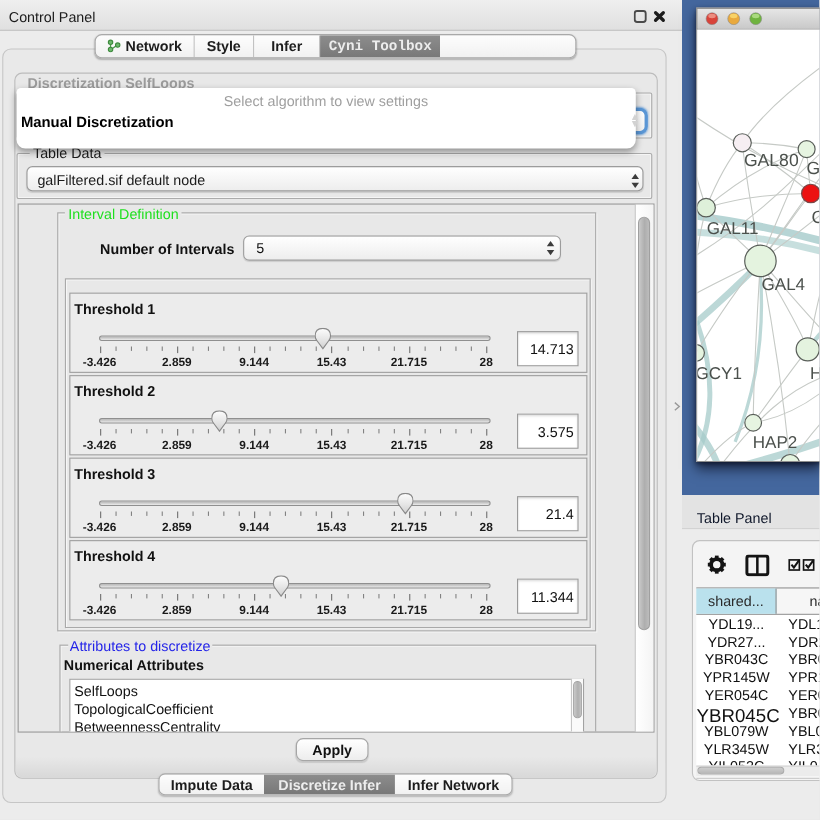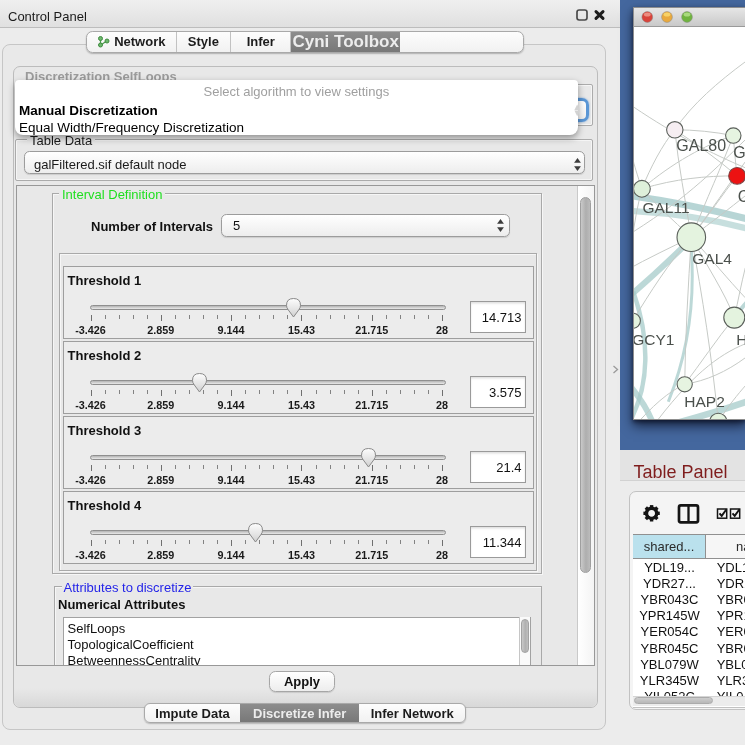--- a/index.html
+++ b/index.html
@@ -15,31 +15,30 @@
 <div class="a" style="left:2px;top:44px;width:604px;height:686px;background:#e9e9e9;border:1px solid #c6c6c6;border-radius:8px;"></div>
 <div class="a" style="left:86px;top:30.5px;width:437.7px;height:22.5px;border:1px solid #a9a9a9;border-radius:6.5px;overflow:hidden;display:flex;box-shadow:0 1px 1.5px rgba(0,0,0,0.25);background:linear-gradient(#fdfdfd,#f1f1f1);z-index:5;">
     <div style="width:89.6px;height:100%;display:flex;align-items:center;justify-content:center;font-size:13px;font-weight:bold;color:#1c1c1c;border-right:1px solid #c2c2c2;"><svg width="13" height="13" viewBox="0 0 13 13" style="margin-right:4px">
         <path d="M3.5 5 L3.5 9 M4.5 9.5 L9 6.5" stroke="#4c9a4c" stroke-width="1.2" fill="none"></path>
         <circle cx="3.5" cy="3.5" r="2" fill="#6cb86c" stroke="#3e8a3e"></circle>
         <circle cx="3.5" cy="10" r="2" fill="#6cb86c" stroke="#3e8a3e"></circle>
         <circle cx="10" cy="6" r="2" fill="#6cb86c" stroke="#3e8a3e"></circle>
       </svg>Network</div>
     <div style="width:54.599999999999994px;height:100%;display:flex;align-items:center;justify-content:center;font-size:13px;font-weight:bold;color:#1c1c1c;border-right:1px solid #c2c2c2;">Style</div>
     <div style="width:60.19999999999999px;height:100%;display:flex;align-items:center;justify-content:center;font-size:13px;font-weight:bold;color:#1c1c1c;border-right:1px solid #c2c2c2;">Infer</div>
-    <div style="width:108.60000000000002px;height:100%;display:flex;align-items:center;justify-content:center;font-size:17px;font-weight:bold;background:linear-gradient(#8d8d8d,#787878);color:#ededed;">Cyni Toolbox</div>
+    <div style="width:108.60000000000002px;height:100%;display:flex;align-items:center;justify-content:center;font-size:13px;font-weight:bold;background:linear-gradient(#8d8d8d,#787878);color:#ededed;font-family:Liberation Mono, monospace;">Cyni Toolbox</div>
   </div>
 <div class="a" style="left:13px;top:66px;width:585px;height:642px;background:#e8e8e8;border:1px solid #bcbcbc;border-radius:7px;"></div>
 <div class="a" style="left:14px;top:688px;width:583px;height:19px;background:linear-gradient(rgba(216,216,216,0),#d8d8d8);border-radius:0 0 7px 7px;"></div>
 <div class="a" style="left:25px;top:67px;"><span style="font-size:13px;font-weight:bold;color:#9b9b9b;white-space:nowrap">Discretization SelfLoops</span></div>
 <div class="a" style="left:14.5px;top:83.5px;width:578px;height:42px;border:1px solid #ababab;border-radius:2px;box-shadow:inset 0 0 0 1px rgba(255,255,255,0.55);"></div>
 <div class="a" style="left:24px;top:98px;width:564.5px;height:23.5px;border:3px solid #5a96d5;border-radius:7px;background:linear-gradient(#ffffff,#f0f0f0);box-shadow:0 0 2px rgba(90,150,213,0.9);"></div>
 <div class="a" style="left:15px;top:79.8px;width:562.7px;height:55.7px;background:#ffffff;border-radius:4px 4px 8px 8px;box-shadow:0 3px 7px rgba(0,0,0,0.38);z-index:30;">
     <div style="position:absolute;left:0;top:4.5px;width:100%;text-align:center;font-size:13px;color:#9f9f9f;">Select algorithm to view settings</div>
     <div style="position:absolute;left:4px;top:23px;font-size:13.5px;font-weight:bold;color:#000;">Manual Discretization</div>
-    <div style="position:absolute;left:4px;top:40px;font-size:13.5px;color:#000;">Equal Width/Frequency Discretization</div>
     <div style="position:absolute;left:557.5px;top:24px;font-size:9.5px;line-height:6.5px;color:#d2d2d2;">▲<br>▼</div>
   </div>
 <div class="a" style="left:14.5px;top:138.7px;width:578px;height:42.6px;border:1px solid #ababab;border-radius:2px;box-shadow:inset 0 0 0 1px rgba(255,255,255,0.55);"></div>
 <div class="a" style="left:27px;top:131px;z-index:2;"><span style="font-size:13px;color:#1b1b1b;background:#e8e8e8;padding:0 3px;white-space:nowrap">Table Data</span></div>
 <div class="a" style="left:24px;top:151px;width:561px;height:23px;border:1px solid #9c9c9c;border-radius:5.5px;background:linear-gradient(#ffffff,#ededed);box-shadow:0 1px 1px rgba(0,0,0,0.12);z-index:1;"></div>
 <div class="a" style="left:34px;top:155px;z-index:2;"><span class="t13">galFiltered.sif default node</span></div>
 <svg class="a" style="left:572.5px;top:157px;z-index:2" width="9" height="15" viewBox="0 0 9 15">
     <path d="M4.5 1 L7.9 5.8 L1.1 5.8 Z" fill="#3c3c3c"></path>
     <path d="M4.5 14 L1.1 9.2 L7.9 9.2 Z" fill="#3c3c3c"></path>
   </svg>
@@ -338,21 +337,21 @@
 <text x="676" y="151.5" font-size="16" fill="#4b504c" font-family="Liberation Sans,sans-serif">GAL80</text>
 <text x="733" y="158.5" font-size="16" fill="#4b504c" font-family="Liberation Sans,sans-serif">G.</text>
 <text x="737.5" y="202.5" font-size="16" fill="#4b504c" font-family="Liberation Sans,sans-serif">C</text>
 <text x="642.2" y="213.3" font-size="15.5" fill="#4b504c" font-family="Liberation Sans,sans-serif">GAL11</text>
 <text x="692" y="264" font-size="15.5" fill="#4b504c" font-family="Liberation Sans,sans-serif">GAL4</text>
 <text x="632" y="345" font-size="15.5" fill="#4b504c" font-family="Liberation Sans,sans-serif">GCY1</text>
 <text x="736" y="345" font-size="15.5" fill="#4b504c" font-family="Liberation Sans,sans-serif">H</text>
 <text x="684" y="407.5" font-size="15.5" fill="#4b504c" font-family="Liberation Sans,sans-serif">HAP2</text>
 </svg>
 <div class="a" style="left:620px;top:449.5px;width:125px;height:31.5px;background:#e3e3e3;border-bottom:1px solid #d2d2d2;"></div>
-<div class="a" style="left:633.5px;top:462px;"><span style="font-size:18px;color:#7f1d1d;">Table Panel</span></div>
+<div class="a" style="left:633.5px;top:462px;"><span style="font-size:13px;color:#0f172a;">Table Panel</span></div>
 <div class="a" style="left:628.6px;top:491.3px;width:120px;height:219.2px;background:#f4f4f4;border:1px solid #c2c2c2;border-radius:7px 0 0 7px;"></div>
 <svg class="a" style="left:643px;top:504px" width="102" height="20" viewBox="0 0 102 20">
     <g transform="translate(8.6,9.3)">
       <rect x="-1.7" y="-8.2" width="3.4" height="4.5" fill="#141414" transform="rotate(0)"></rect>
       <rect x="-1.7" y="-8.2" width="3.4" height="4.5" fill="#141414" transform="rotate(45)"></rect>
       <rect x="-1.7" y="-8.2" width="3.4" height="4.5" fill="#141414" transform="rotate(90)"></rect>
       <rect x="-1.7" y="-8.2" width="3.4" height="4.5" fill="#141414" transform="rotate(135)"></rect>
       <rect x="-1.7" y="-8.2" width="3.4" height="4.5" fill="#141414" transform="rotate(180)"></rect>
       <rect x="-1.7" y="-8.2" width="3.4" height="4.5" fill="#141414" transform="rotate(225)"></rect>
       <rect x="-1.7" y="-8.2" width="3.4" height="4.5" fill="#141414" transform="rotate(270)"></rect>
@@ -378,21 +377,21 @@
     <div style="position:absolute;left:0;top:1.4px;width:72.6px;text-align:center;font-size:13px;color:#111;">YDL19...</div>
     <div style="position:absolute;left:83.5px;top:1.4px;font-size:13px;color:#111;white-space:nowrap;">YDL1</div>
     <div style="position:absolute;left:0;top:17.4px;width:72.6px;text-align:center;font-size:13px;color:#111;">YDR27...</div>
     <div style="position:absolute;left:83.5px;top:17.4px;font-size:13px;color:#111;white-space:nowrap;">YDR2</div>
     <div style="position:absolute;left:0;top:33.5px;width:72.6px;text-align:center;font-size:13px;color:#111;">YBR043C</div>
     <div style="position:absolute;left:83.5px;top:33.5px;font-size:13px;color:#111;white-space:nowrap;">YBR0</div>
     <div style="position:absolute;left:0;top:49.6px;width:72.6px;text-align:center;font-size:13px;color:#111;">YPR145W</div>
     <div style="position:absolute;left:83.5px;top:49.6px;font-size:13px;color:#111;white-space:nowrap;">YPR1</div>
     <div style="position:absolute;left:0;top:65.6px;width:72.6px;text-align:center;font-size:13px;color:#111;">YER054C</div>
     <div style="position:absolute;left:83.5px;top:65.6px;font-size:13px;color:#111;white-space:nowrap;">YER0</div>
-    <div style="position:absolute;left:0;top:81.7px;width:72.6px;text-align:center;font-size:13px;color:#111;">YBR045C</div>
+    <div style="position:absolute;left:0;top:81.7px;width:72.6px;text-align:center;font-size:17px;color:#111;">YBR045C</div>
     <div style="position:absolute;left:83.5px;top:81.7px;font-size:13px;color:#111;white-space:nowrap;">YBR0</div>
     <div style="position:absolute;left:0;top:97.7px;width:72.6px;text-align:center;font-size:13px;color:#111;">YBL079W</div>
     <div style="position:absolute;left:83.5px;top:97.7px;font-size:13px;color:#111;white-space:nowrap;">YBL0</div>
     <div style="position:absolute;left:0;top:113.8px;width:72.6px;text-align:center;font-size:13px;color:#111;">YLR345W</div>
     <div style="position:absolute;left:83.5px;top:113.8px;font-size:13px;color:#111;white-space:nowrap;">YLR3</div>
     <div style="position:absolute;left:0;top:129.8px;width:72.6px;text-align:center;font-size:13px;color:#111;">YIL052C</div>
     <div style="position:absolute;left:83.5px;top:129.8px;font-size:13px;color:#111;white-space:nowrap;">YIL0</div>
   </div>
 <div class="a" style="left:633.2px;top:695.9px;width:111.8px;height:9.7px;background:#ececec;border-top:1px solid #d5d5d5;"></div>
 <div class="a" style="left:634.2px;top:696.9px;width:79px;height:7.5px;background:linear-gradient(#cdcdcd,#b8b8b8);border:1px solid #ababab;border-radius:4px;"></div>

